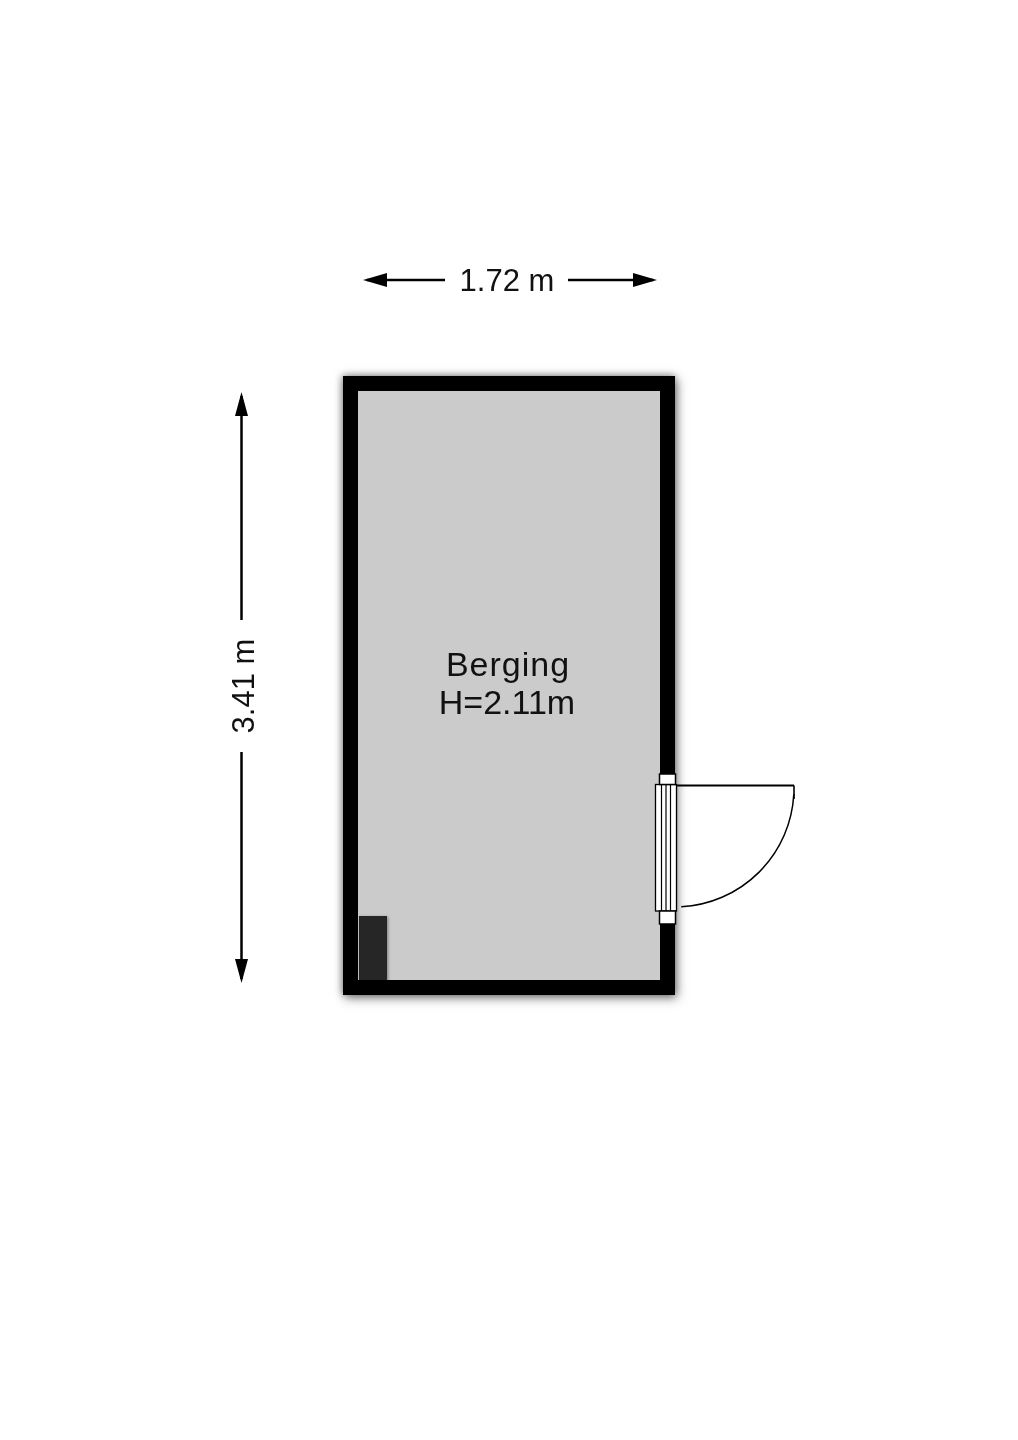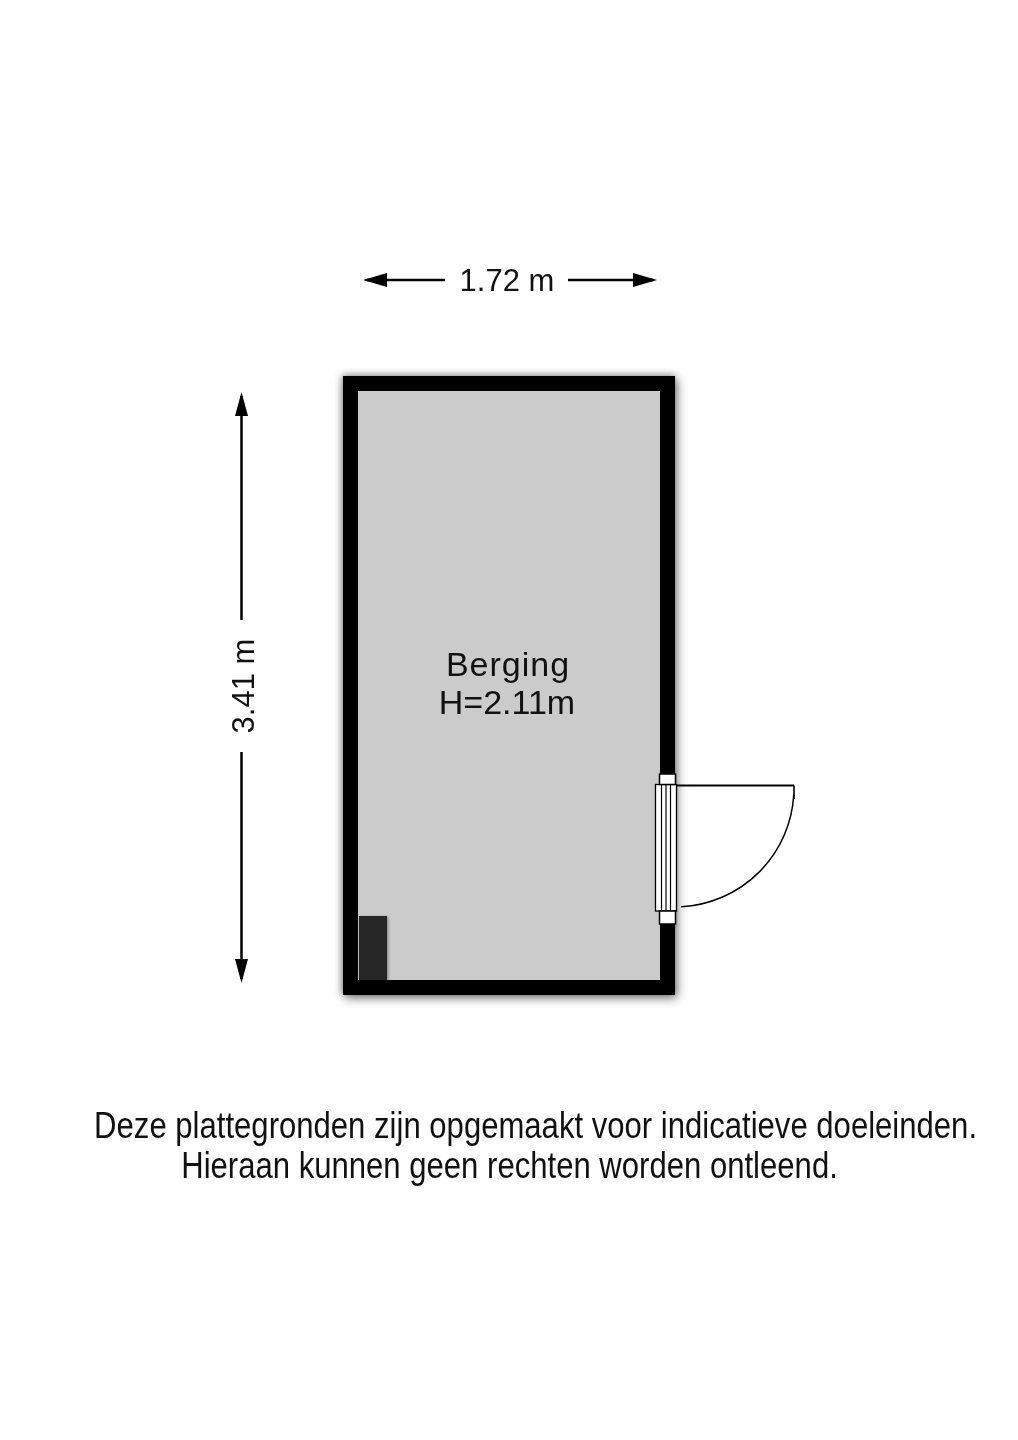--- a/index.html
+++ b/index.html
@@ -138,18 +138,14 @@
 
       <path class="stroke" d="M 778.8 786.2 A 119 119 0 0 1 666.2 898.8" stroke-width="1.5"></path>
     </g>
 
     <g>
       <text class="room-name-text" x="493" y="668" text-anchor="middle">Berging</text>
       <text class="room-height-text" x="492" y="706" text-anchor="middle">H=2.11m</text>
     </g>
   </svg>
 
-  <div class="disclaimer">
-    <div class="disclaimer-line">Deze plattegronden zijn opgemaakt voor indicatieve doeleinden.</div>
-    <div class="disclaimer-line">Hieraan kunnen geen rechten worden ontleend.</div>
-  </div>
 
 </div>
 
 </body></html>

